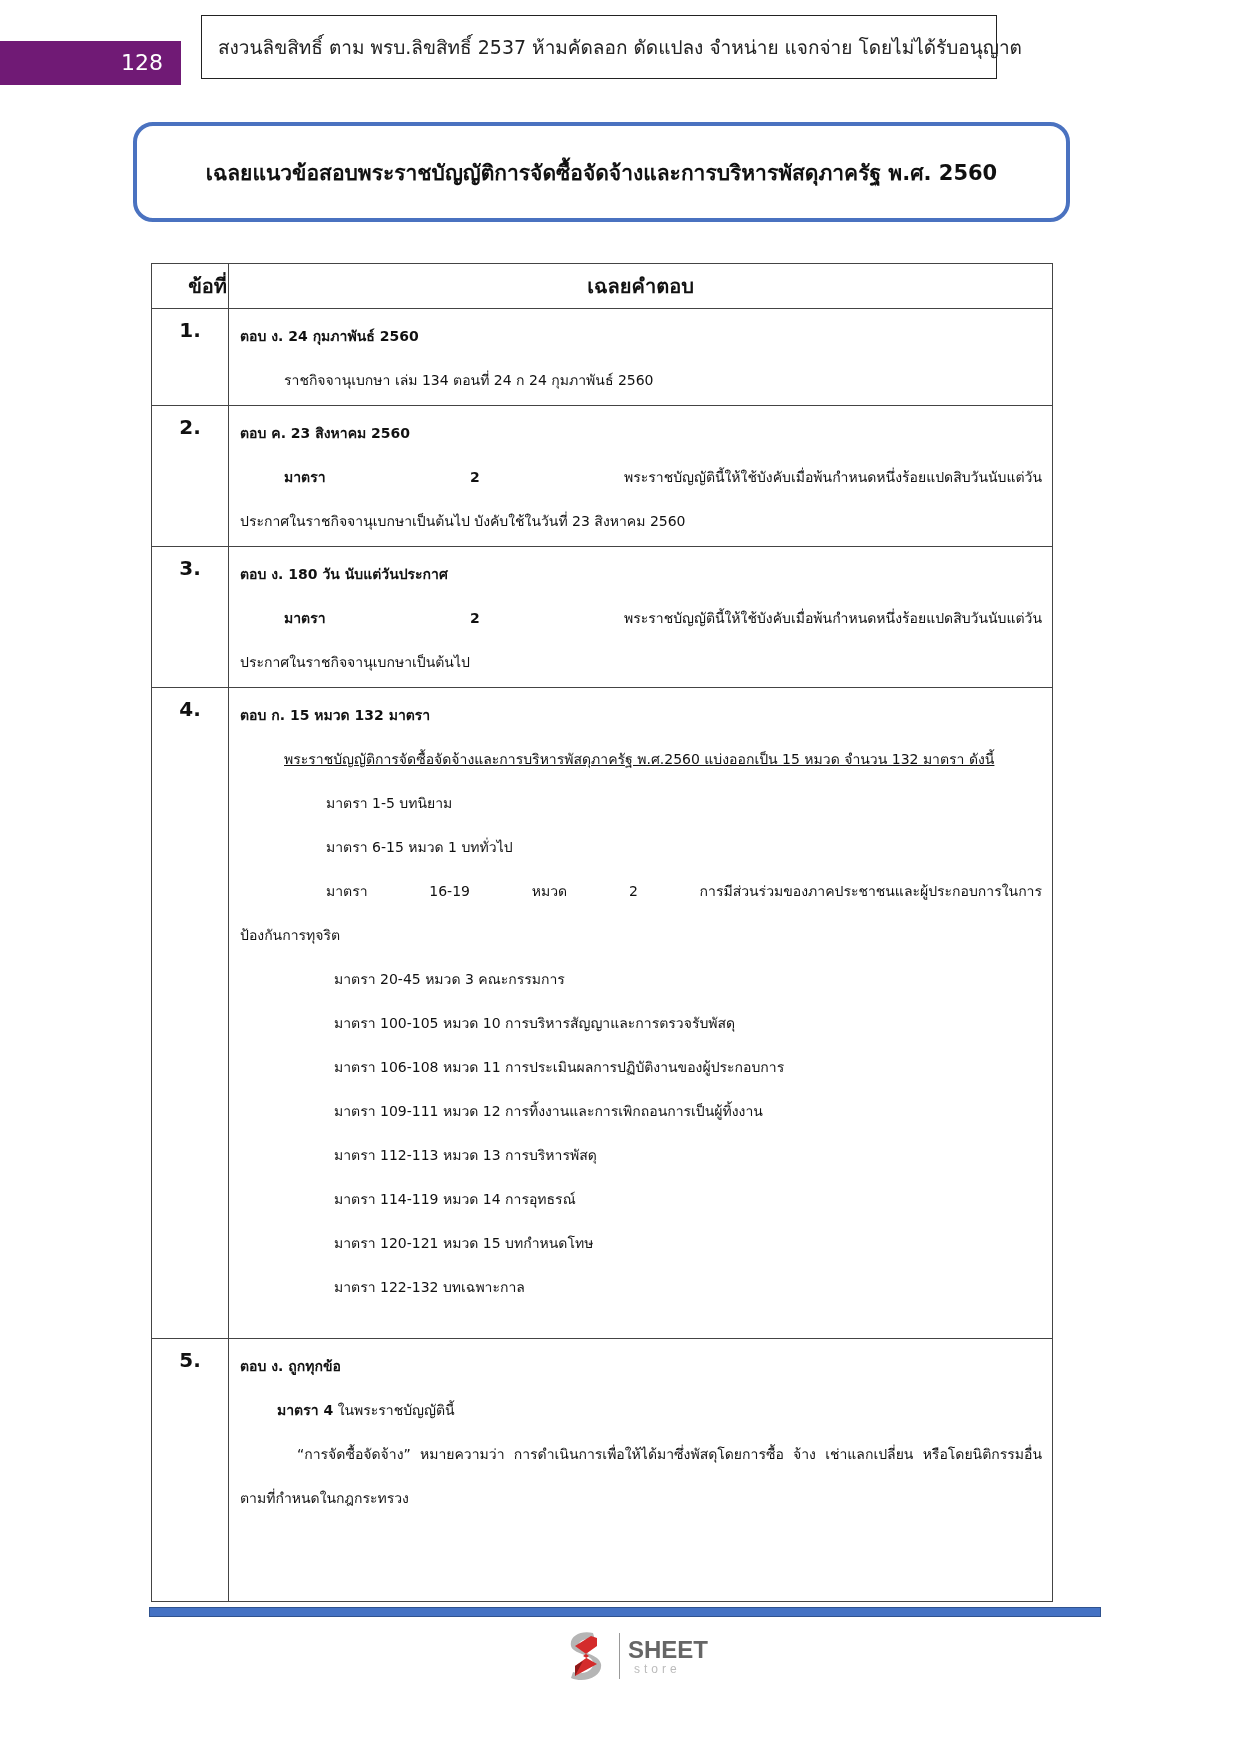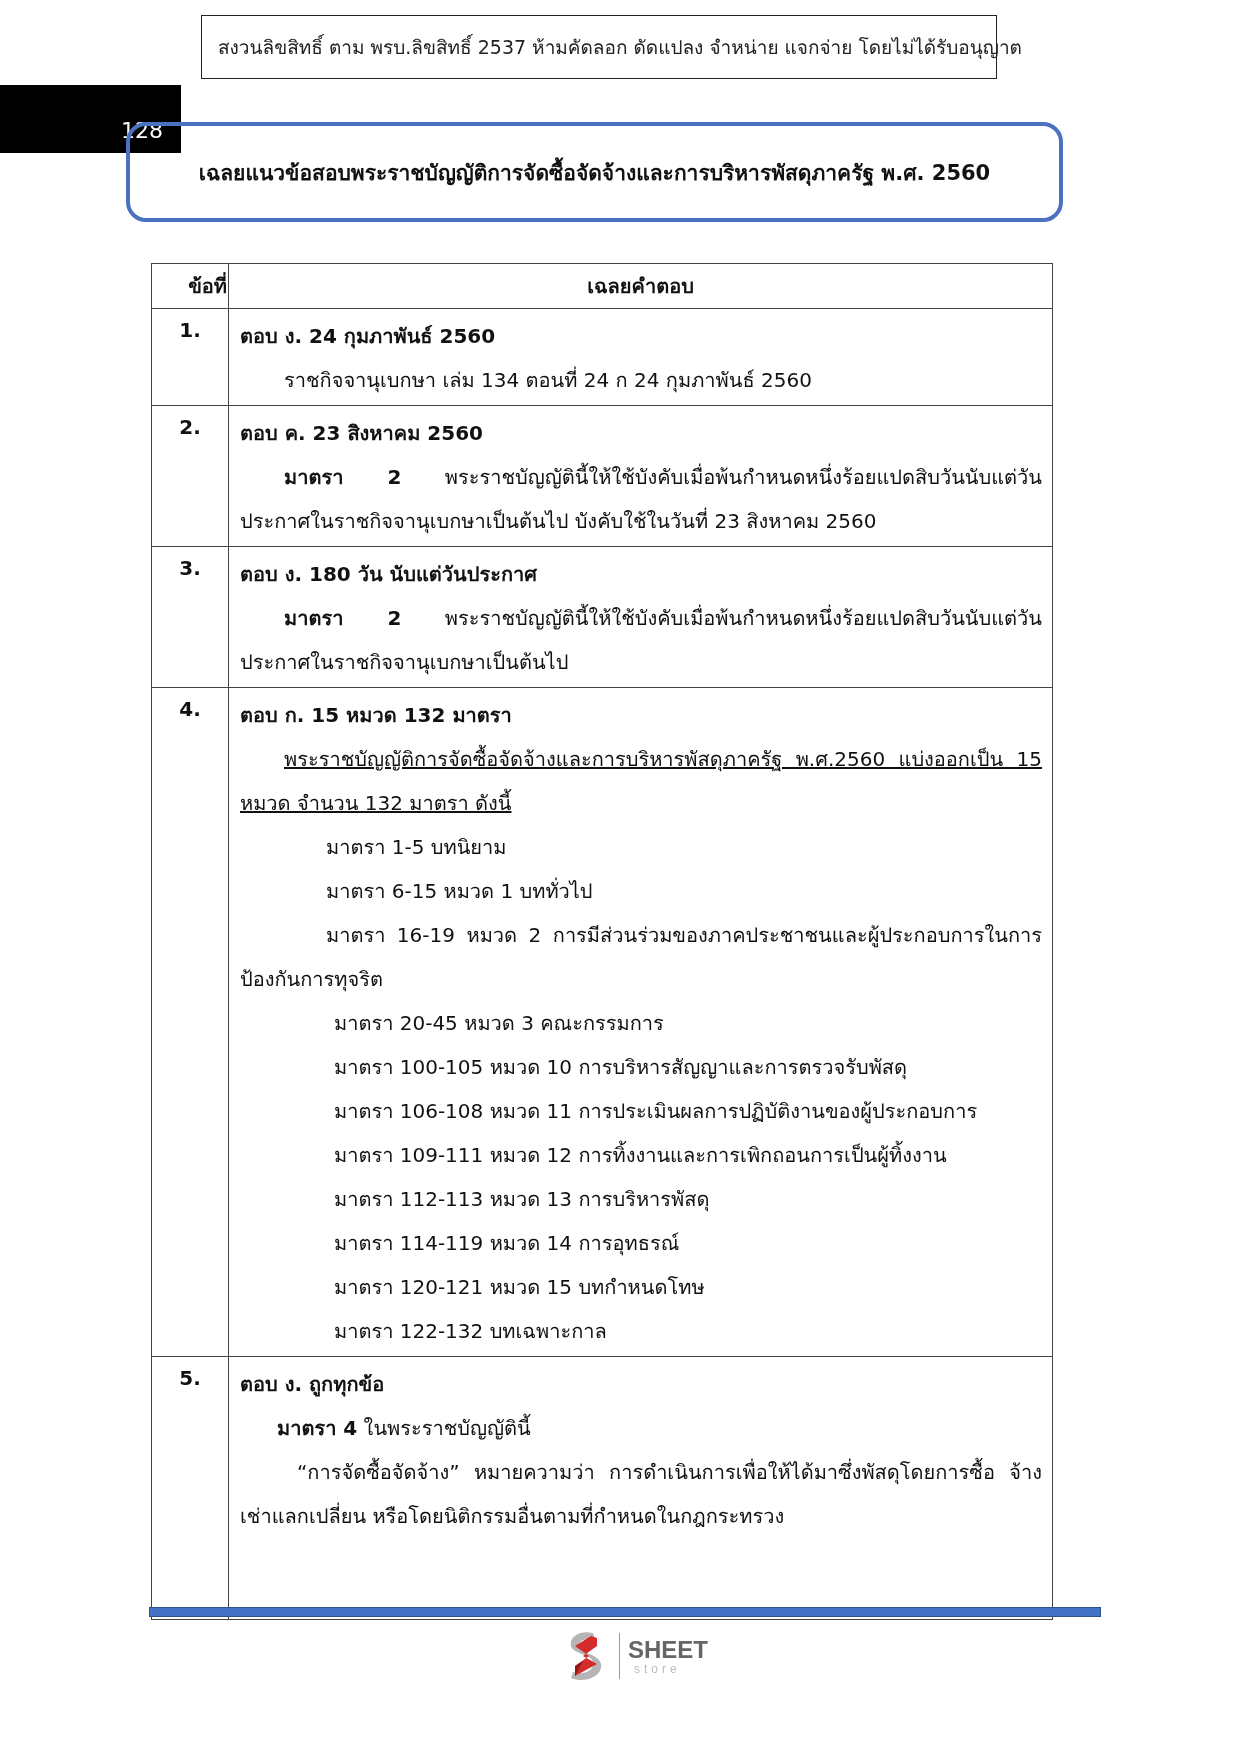--- a/index.html
+++ b/index.html
@@ -1,31 +1,31 @@
 <!DOCTYPE html>
 <html><head>
 <meta charset="utf-8">
 <style>
   html, body { margin:0; padding:0; background:#ffffff; }
   body { width:1241px; height:1755px; position:relative; overflow:hidden;
          font-family:"DejaVu Sans","Liberation Sans",sans-serif; color:#111; }
-  .page-num-box { position:absolute; left:0; top:41px; width:181px; height:68px; background:#000000;margin-top:44px; }
+  .page-num-box { position:absolute; left:0; top:41px; width:181px; height:44px; background:#701a75; }
   .page-num { position:absolute; right:18px; bottom:10px; color:#fff; font-size:22px; font-family:"DejaVu Sans",sans-serif; }
   .copyright-box { position:absolute; left:201px; top:15px; width:796px; height:64px; border:1.5px solid #222;
                    display:flex; align-items:center; padding-left:16px; box-sizing:border-box;text-align:center; }
   .copyright-text { font-size:19px; color:#222; white-space:nowrap; }
-  .title-box { position:absolute; left:126px; top:122px; width:937px; height:100px; border:4px solid #4a72c0;
+  .title-box { position:absolute; left:133px; top:122px; width:937px; height:100px; border:4px solid #4a72c0;
                border-radius:20px; box-sizing:border-box; display:flex; align-items:center; justify-content:center; }
   .title-text { font-size:21px; font-weight:bold; white-space:nowrap; }
   table.answers { position:absolute; left:151px; top:263px; width:902px; border-collapse:collapse; }
   table.answers td, table.answers th { border:1.5px solid #444; vertical-align:top; }
   .col-num { width:74px; text-align:right; }
   th { font-weight:bold; font-size:20px; height:42px; vertical-align:middle !important; }
   td.num { font-size:20px; font-weight:bold; padding-top:9px; text-align:center; }
-  td.body { padding:5px 10px 3px 11px; font-size:20px; }
+  td.body { padding:5px 10px 3px 11px; font-size:14px; }
   .line { line-height:44px; white-space:nowrap; }
   .bold { font-weight:bold; }
   .ind1 { padding-left:44px; }
   .ind-para4 { text-indent:44px; white-space:normal;text-decoration:underline; }
   .ind-sub { padding-left:86px; }
   .ind-sub2 { padding-left:94px; }
   .ind-m4 { padding-left:37px; }
   .ind-q { text-indent:57px; white-space:normal; }
   .just { text-align:justify; text-align-last:justify; }
   .footer-bar { position:absolute; left:149px; top:1607px; width:952px; height:10px; background:#4472c4;

